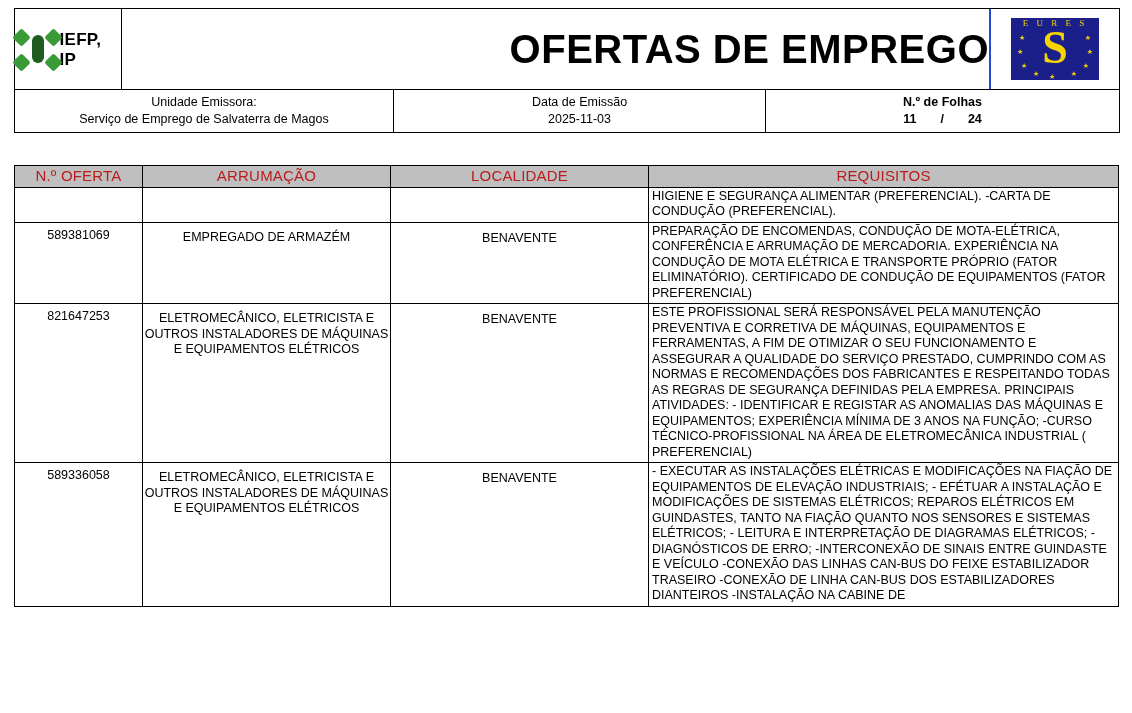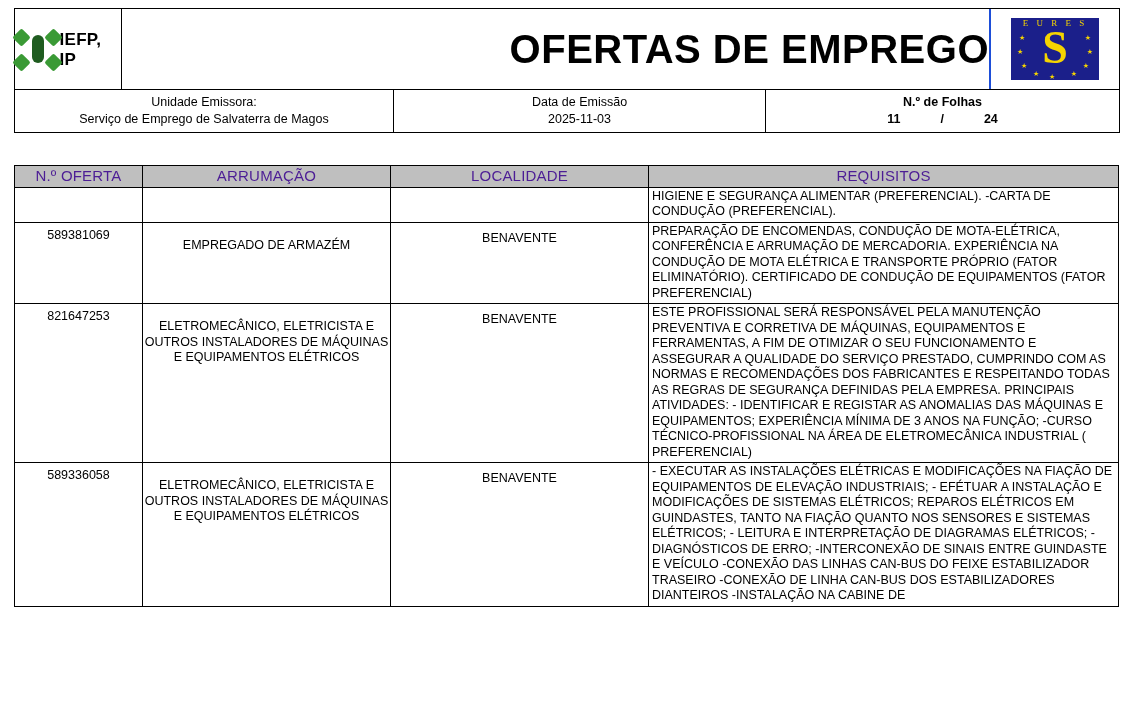--- a/index.html
+++ b/index.html
@@ -131,57 +131,57 @@
     justify-content: center;
     font-size: 12.5px;
     line-height: 17px;
   }
   .hb-cell:last-child { border-right: none; font-weight: bold; }
   .hb-emissora { width: 378px; }
   .hb-data { width: 371px; }
   .hb-folhas { flex: 1; }
   .folhas-values {
     display: flex;
-    gap: 40px;
+    gap: 24px;
   }
 
   
   .offers {
     margin: 32px 14px 0 14px;
     width: 1104px;
     border-collapse: collapse;
     table-layout: fixed;
   }
   .offers th, .offers td {
     border: 1px solid #000;
     vertical-align: top;
     font-size: 12.5px;
     line-height: 15.5px;
   }
   .offers thead th {
     background: #bfbfbf;
-    color: #4c1d95;
+    color: #b91c1c;
     font-weight: normal;
     font-size: 15px;
     text-align: center;
     padding: 2px 0 3px 0;
     letter-spacing: 0.2px;
   }
   .col-num  { width: 128px; }
   .col-prof { width: 248px; }
   .col-loc  { width: 258px; }
   .col-req  { width: 470px; }
 
   .offers td.c-num {
     text-align: center;
     padding-top: 5px;
   }
   .offers td.c-prof {
     text-align: center;
-    padding-top: 15px;
+    padding-top: 7px;
   }
   .offers td.c-loc {
     text-align: center;
     padding-top: 8px;
   }
   .offers td.c-req {
     text-align: left;
     padding: 1px 3px 2px 3px;
   }
   .offers tr.continued td.c-num,

